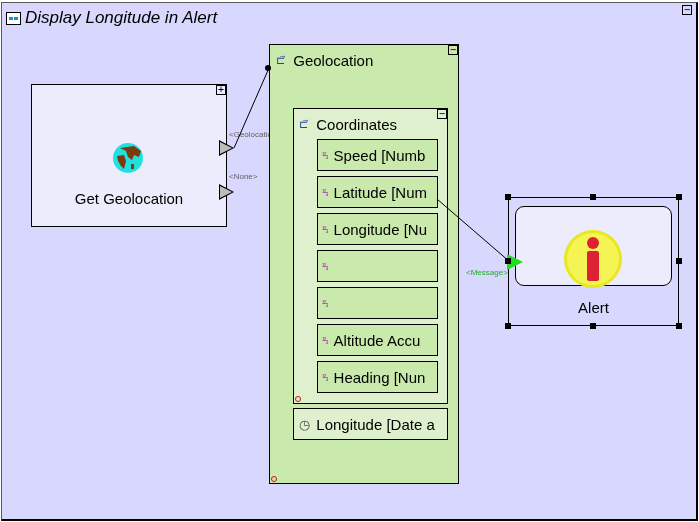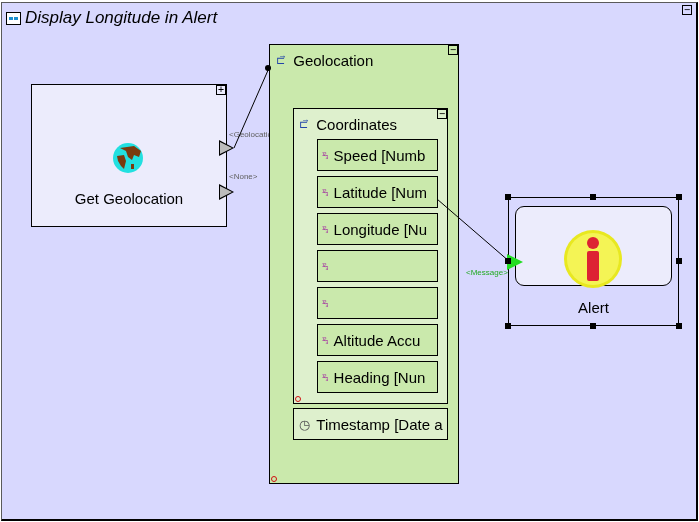--- a/index.html
+++ b/index.html
@@ -129,21 +129,21 @@
       </div>
     <div class="field" style="top:252px;">
         <span class="num-icon">¹²₃</span>
         <span>Heading [Nun</span>
       </div>
     <div class="err-dot" style="left:1px; bottom:1px;"></div>
   </div>
 
   <div class="field" style="left:23px; top:363px; width:155px; height:32px; background:#def0cd;">
     <span style="margin:0 6px 0 5px; font-size:13px; color:#555;">◷</span>
-    <span>Timestamp [Date a</span>
+    <span>Longitude [Date a</span>
   </div>
   <div class="err-dot" style="left:1px; bottom:1px;"></div>
 </div>
 
 <div style="position:absolute; left:508px; top:197px; width:171px; height:129px; border:1px solid #000; box-sizing:border-box;"></div>
 <div class="handle" style="left:505px; top:194px;"></div>
 <div class="handle" style="left:590px; top:194px;"></div>
 <div class="handle" style="left:676px; top:194px;"></div>
 <div class="handle" style="left:676px; top:258px;"></div>
 <div class="handle" style="left:676px; top:323px;"></div>

